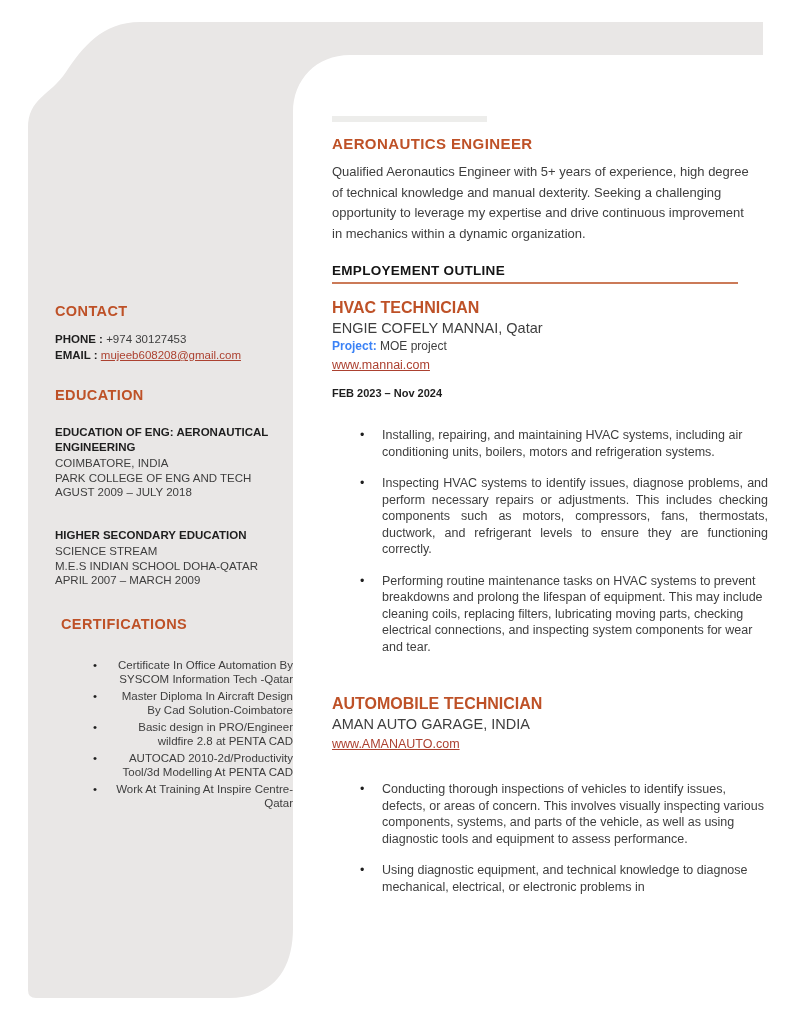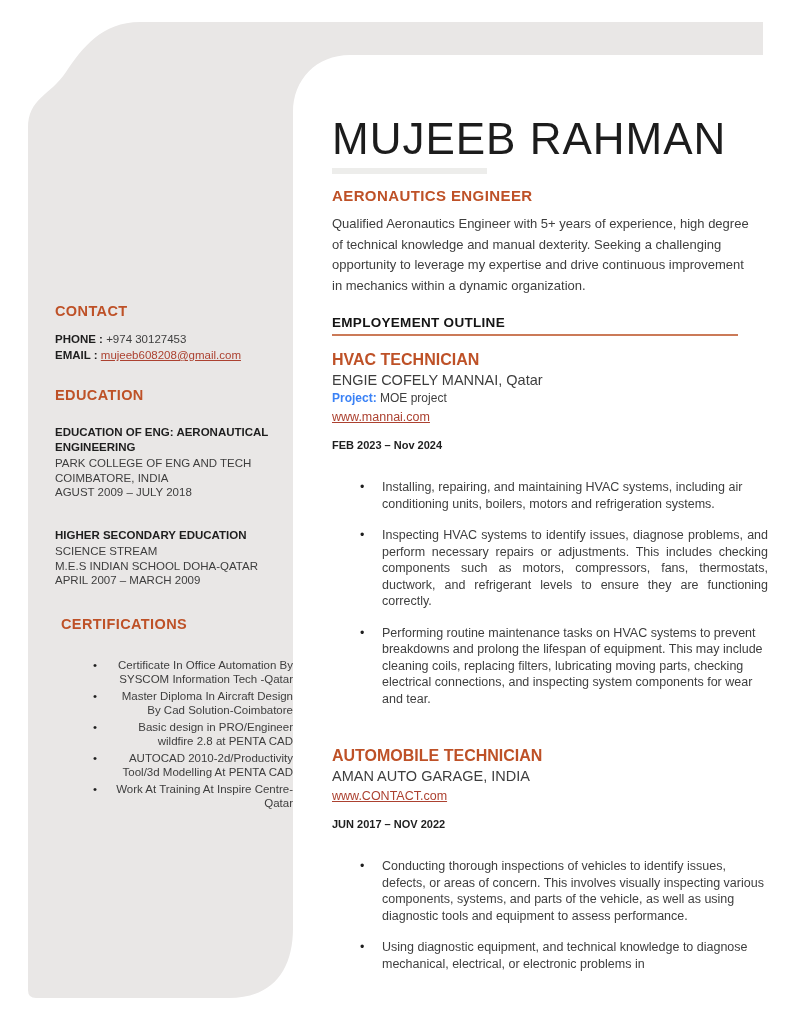--- a/index.html
+++ b/index.html
@@ -86,22 +86,22 @@
         <span class="contact-label">EMAIL :</span>
         <a class="contact-link" href="#">mujeeb608208@gmail.com</a>
       </div>
     </div>
 
     <div class="sec-education">
       <h2 class="side-heading">EDUCATION</h2>
 
       <div class="edu-block">
         <div class="edu-degree">EDUCATION OF ENG: AERONAUTICAL ENGINEERING</div>
+        <div class="edu-line">COIMBATORE, INDIA</div>
         <div class="edu-line">PARK COLLEGE OF ENG AND TECH</div>
-        <div class="edu-line">COIMBATORE, INDIA</div>
         <div class="edu-line">AGUST 2009 – JULY 2018</div>
       </div>
 
       <div class="edu-block">
         <div class="edu-degree">HIGHER SECONDARY EDUCATION</div>
         <div class="edu-line">SCIENCE STREAM</div>
         <div class="edu-line">M.E.S INDIAN SCHOOL DOHA-QATAR</div>
         <div class="edu-line">APRIL 2007 – MARCH 2009</div>
       </div>
     </div>
@@ -114,21 +114,20 @@
         <li>Basic design in PRO/Engineer wildfire 2.8 at PENTA CAD</li>
         <li>AUTOCAD 2010-2d/Productivity Tool/3d Modelling At PENTA CAD</li>
         <li>Work At Training At Inspire Centre- Qatar</li>
       </ul>
     </div>
 
   </div>
 
   <div class="main">
 
-    <h1 class="name">MUJEEB RAHMAN</h1>
     <div class="name-bar"></div>
     <h2 class="role">AERONAUTICS ENGINEER</h2>
     <p class="summary">Qualified Aeronautics Engineer with 5+ years of experience, high degree of technical knowledge and manual dexterity. Seeking a challenging opportunity to leverage my expertise and drive continuous improvement in mechanics within a dynamic organization.</p>
 
     <h3 class="emp-heading">EMPLOYEMENT OUTLINE</h3>
     <div class="emp-rule"></div>
 
     <div class="job">
       <h4 class="job-title">HVAC TECHNICIAN</h4>
       <div class="job-company">ENGIE COFELY MANNAI, Qatar</div>
@@ -141,22 +140,21 @@
       <ul class="job-bullets">
         <li>Installing, repairing, and maintaining HVAC systems, including air conditioning units, boilers, motors and refrigeration systems.</li>
         <li class="just">Inspecting HVAC systems to identify issues, diagnose problems, and perform necessary repairs or adjustments. This includes checking components such as motors, compressors, fans, thermostats, ductwork, and refrigerant levels to ensure they are functioning correctly.</li>
         <li>Performing routine maintenance tasks on HVAC systems to prevent breakdowns and prolong the lifespan of equipment. This may include cleaning coils, replacing filters, lubricating moving parts, checking electrical connections, and inspecting system components for wear and tear.</li>
       </ul>
     </div>
 
     <div class="job job--second">
       <h4 class="job-title">AUTOMOBILE TECHNICIAN</h4>
       <div class="job-company">AMAN AUTO GARAGE, INDIA</div>
-      <a class="job-site" href="#">www.CONTACT.com</a>
-      <div class="job-dates">JUN 2017 – NOV 2022</div>
+      <a class="job-site" href="#">www.AMANAUTO.com</a>
       <ul class="job-bullets">
         <li>Conducting thorough inspections of vehicles to identify issues, defects, or areas of concern. This involves visually inspecting various components, systems, and parts of the vehicle, as well as using diagnostic tools and equipment to assess performance.</li>
         <li>Using diagnostic equipment, and technical knowledge to diagnose mechanical, electrical, or electronic problems in</li>
       </ul>
     </div>
 
   </div>
 </div>
 
 </body></html>

